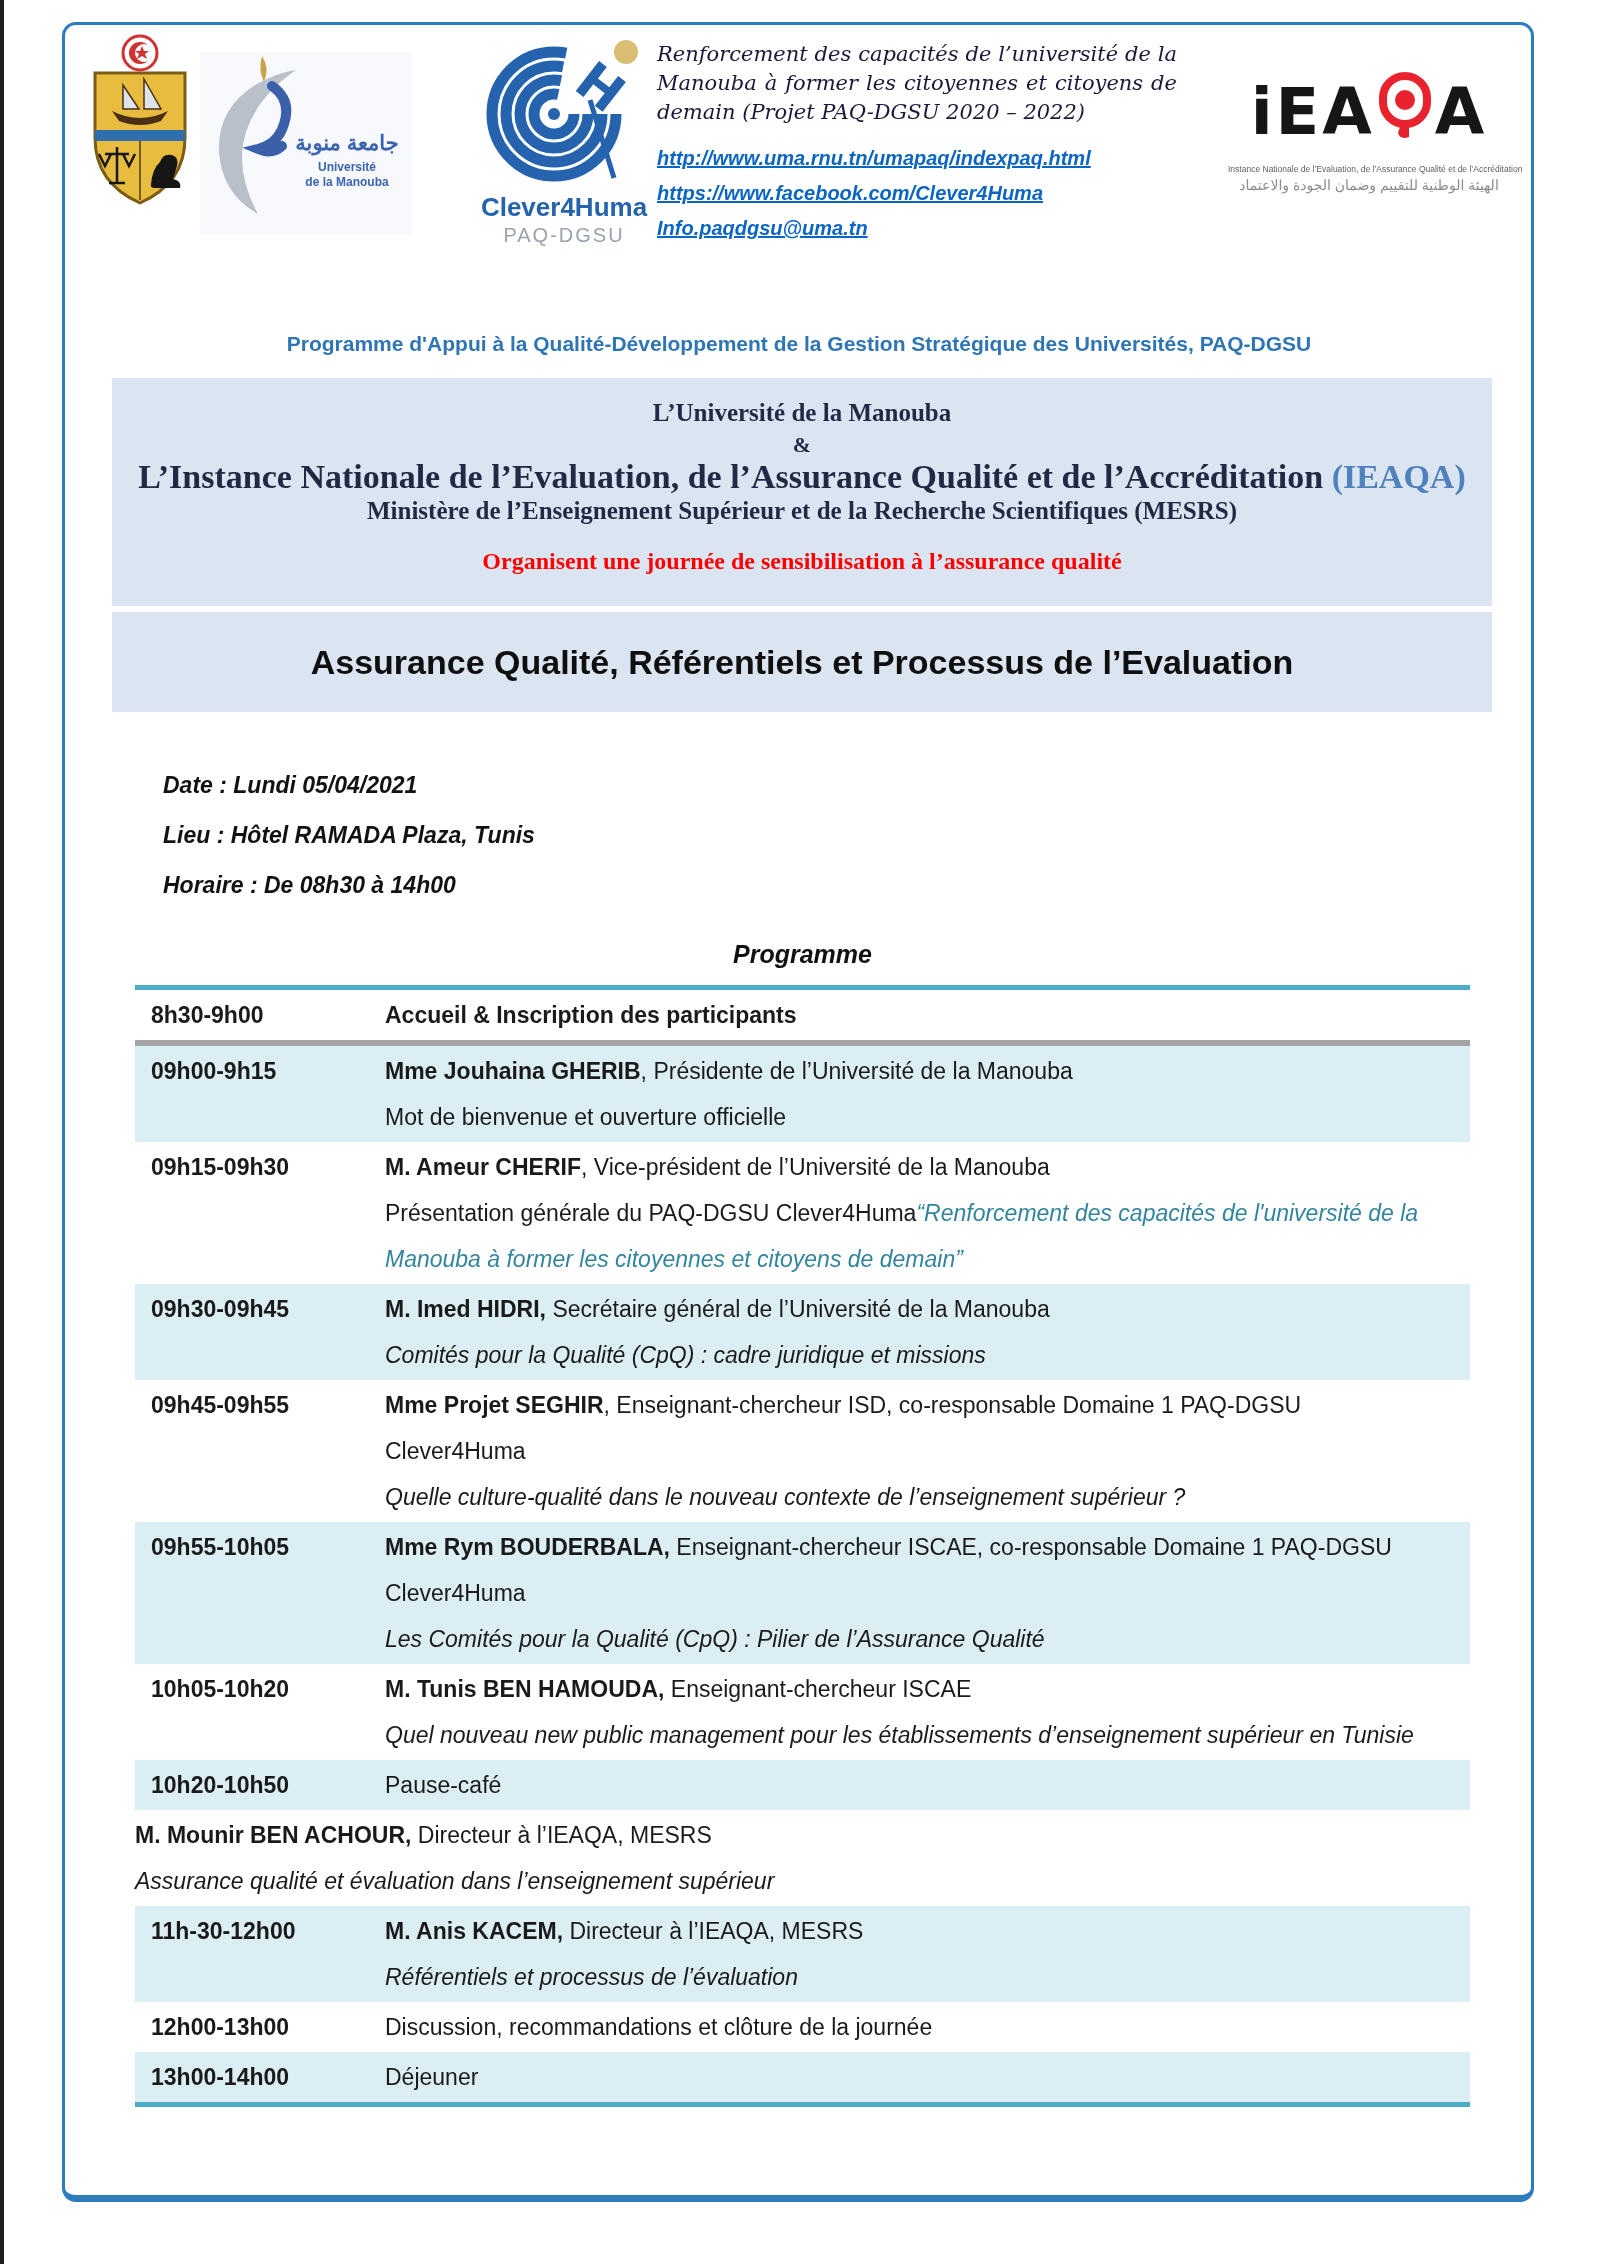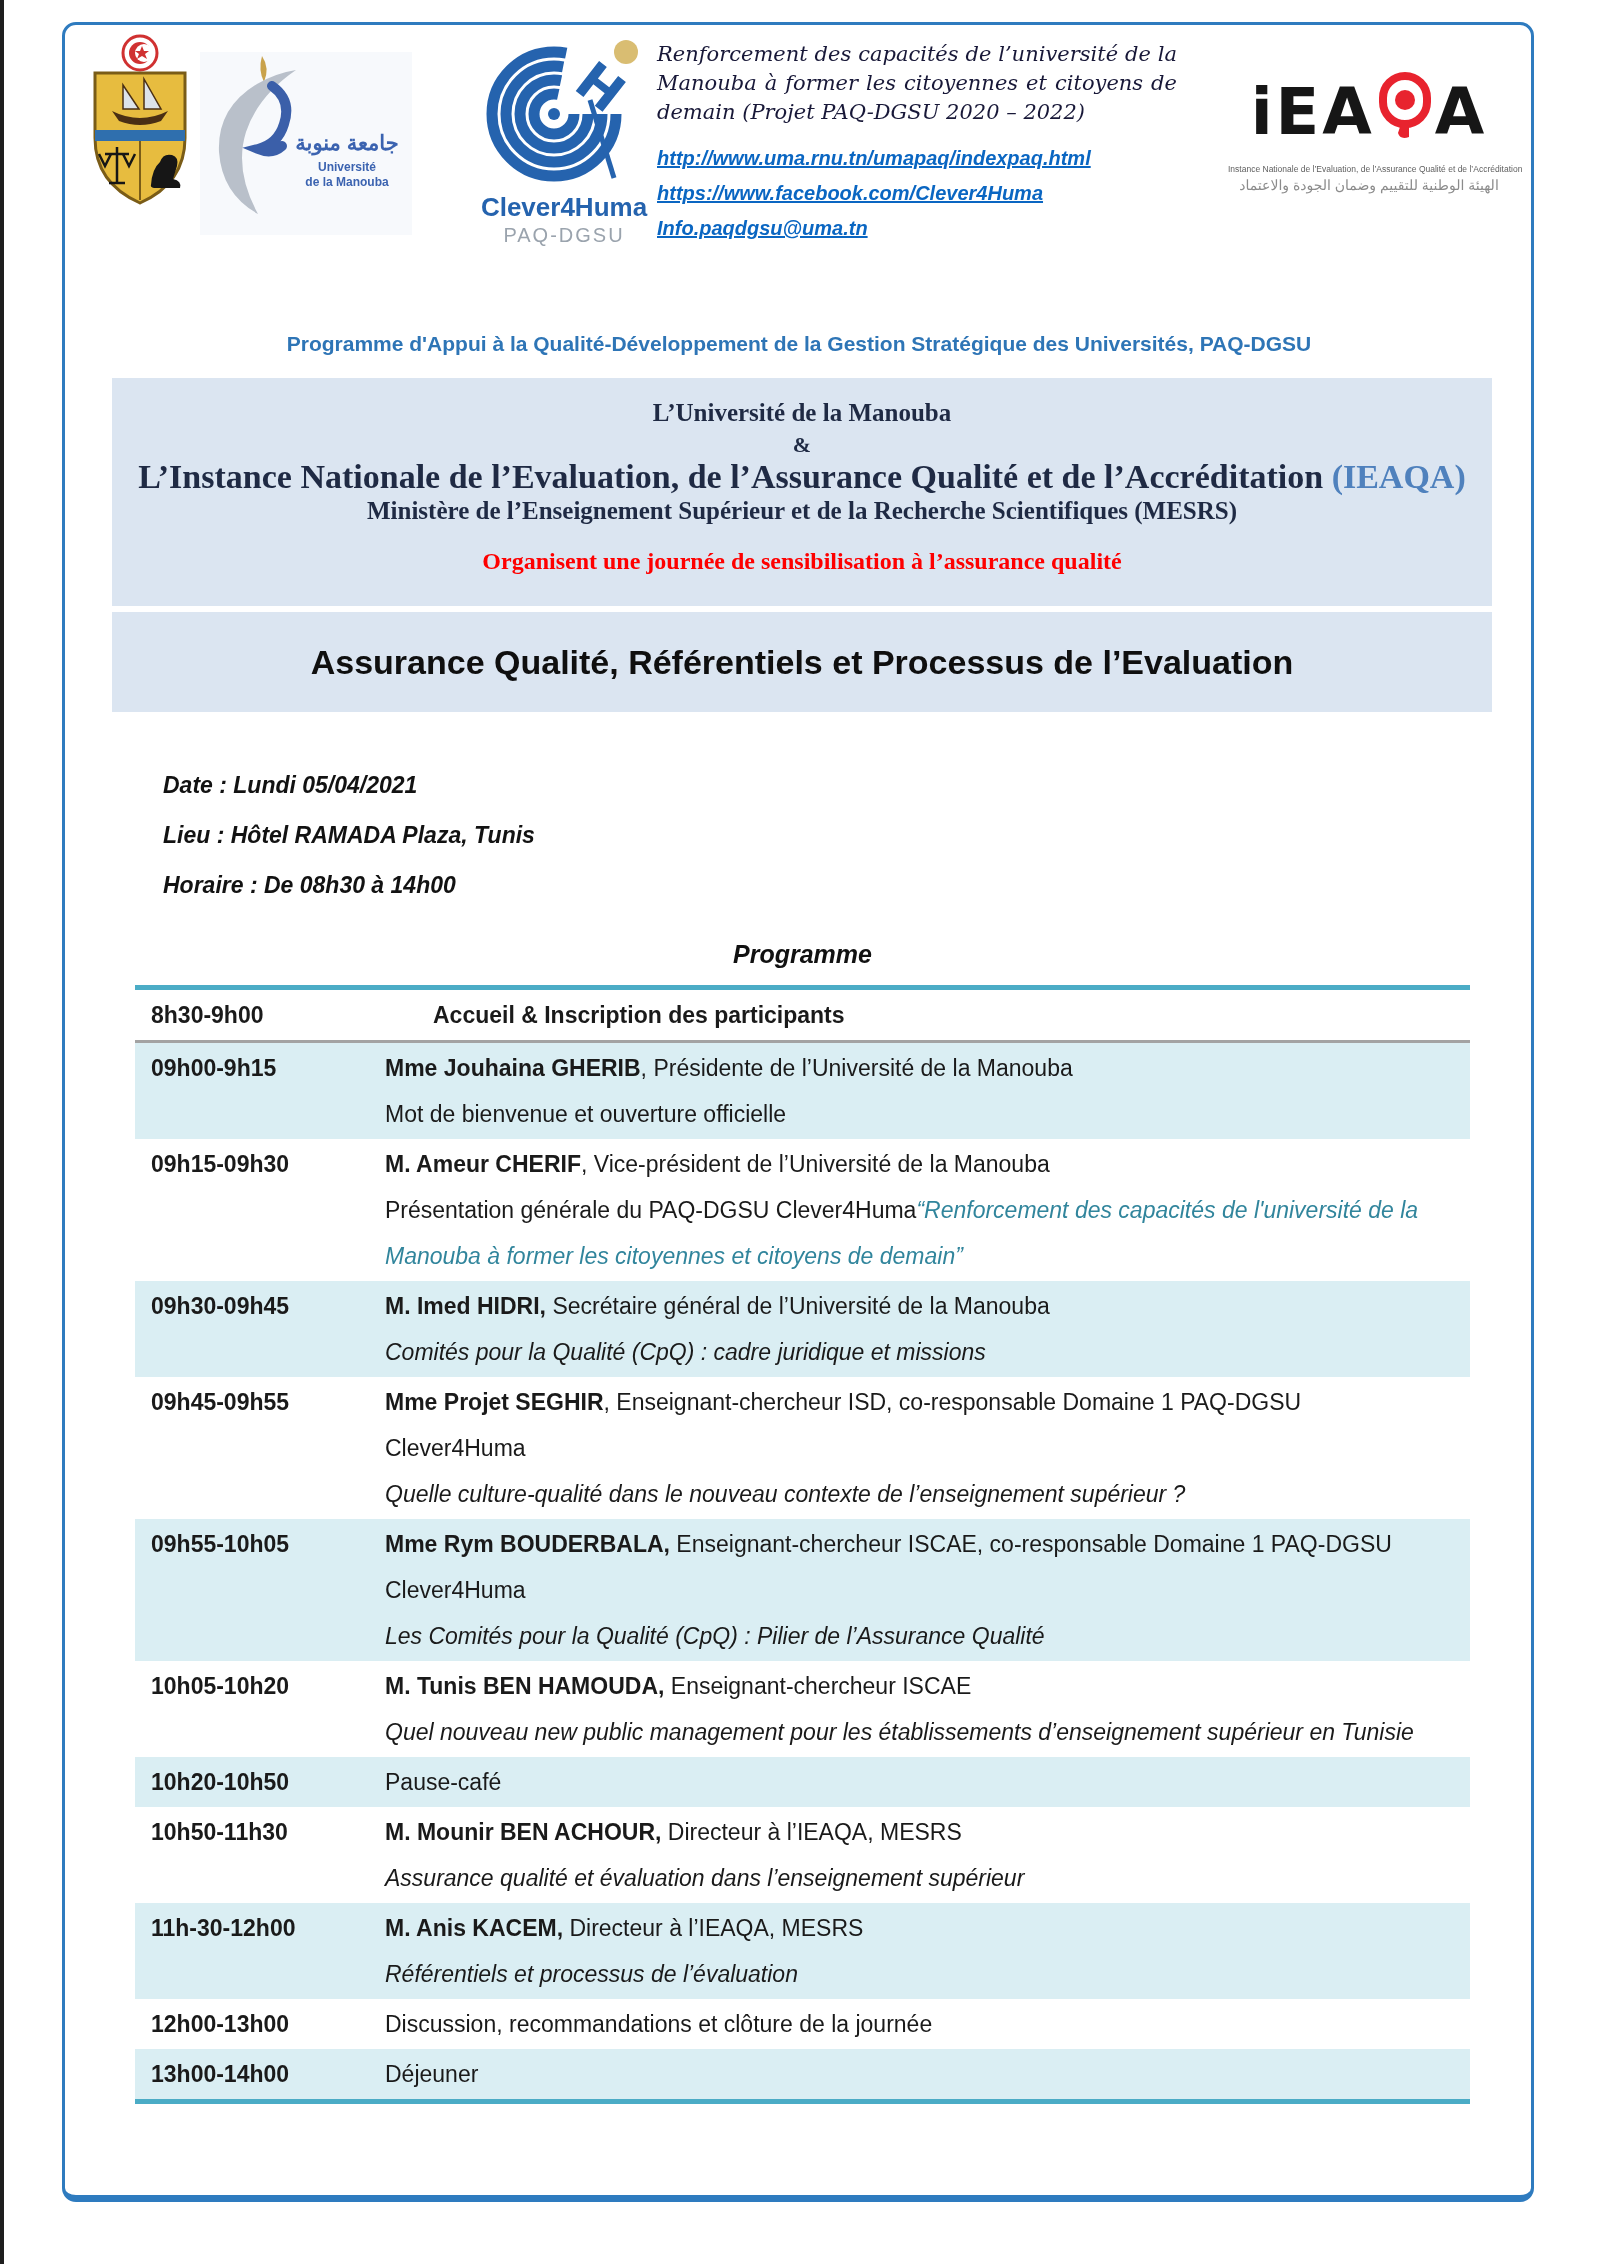--- a/index.html
+++ b/index.html
@@ -54,21 +54,21 @@
   .event-details { position:absolute; left:163px; top:760px; font-style:italic; font-weight:bold;
                    font-size:23px; color:#121212; line-height:50px; }
 
   
   .prog-heading { position:absolute; left:135px; top:940px; width:1335px; text-align:center;
                   font-size:25px; font-weight:bold; font-style:italic; color:#111; }
   .program-table { position:absolute; left:135px; top:985px; width:1335px;
                    border-top:5px solid #4bacc6; border-bottom:5px solid #4bacc6; }
   .prow { display:flex; padding:2px 0; font-size:23px; line-height:46px; color:#1a1a1a; }
   .prow.shaded { background:#daeef3; }
-  .prow.header-row { border-bottom:3px solid #a3a3a3;gap:48px; }
+  .prow.header-row { border-bottom:6px solid #a3a3a3; }
   .ptime { width:250px; padding-left:16px; font-weight:bold; flex-shrink:0; }
   .pcontent { flex:1; padding-right:40px; }
   .seg-b { font-weight:bold; }
   .seg-i { font-style:italic; }
   .seg-q { font-style:italic; color:#31859c; }
 </style>
 </head>
 <body>
 
 <div class="page">
@@ -224,21 +224,20 @@
           <div class="pline"><span class="seg-i">Quel nouveau new public management pour les établissements d’enseignement supérieur en Tunisie</span></div>
         </div>
       </div>
       <div class="prow shaded">
         <div class="ptime">10h20-10h50</div>
         <div class="pcontent">
           <div class="pline"><span class="seg-r">Pause-café</span></div>
         </div>
       </div>
       <div class="prow">
-        <div class="ptime">10h50-11h30</div>
         <div class="pcontent">
           <div class="pline"><span class="seg-b">M. Mounir BEN ACHOUR,</span><span class="seg-r"> Directeur à l’IEAQA, MESRS</span></div>
           <div class="pline"><span class="seg-i">Assurance qualité et évaluation dans l’enseignement supérieur</span></div>
         </div>
       </div>
       <div class="prow shaded">
         <div class="ptime">11h-30-12h00</div>
         <div class="pcontent">
           <div class="pline"><span class="seg-b">M. Anis KACEM,</span><span class="seg-r"> Directeur à l’IEAQA, MESRS</span></div>
           <div class="pline"><span class="seg-i">Référentiels et processus de l’évaluation</span></div>

